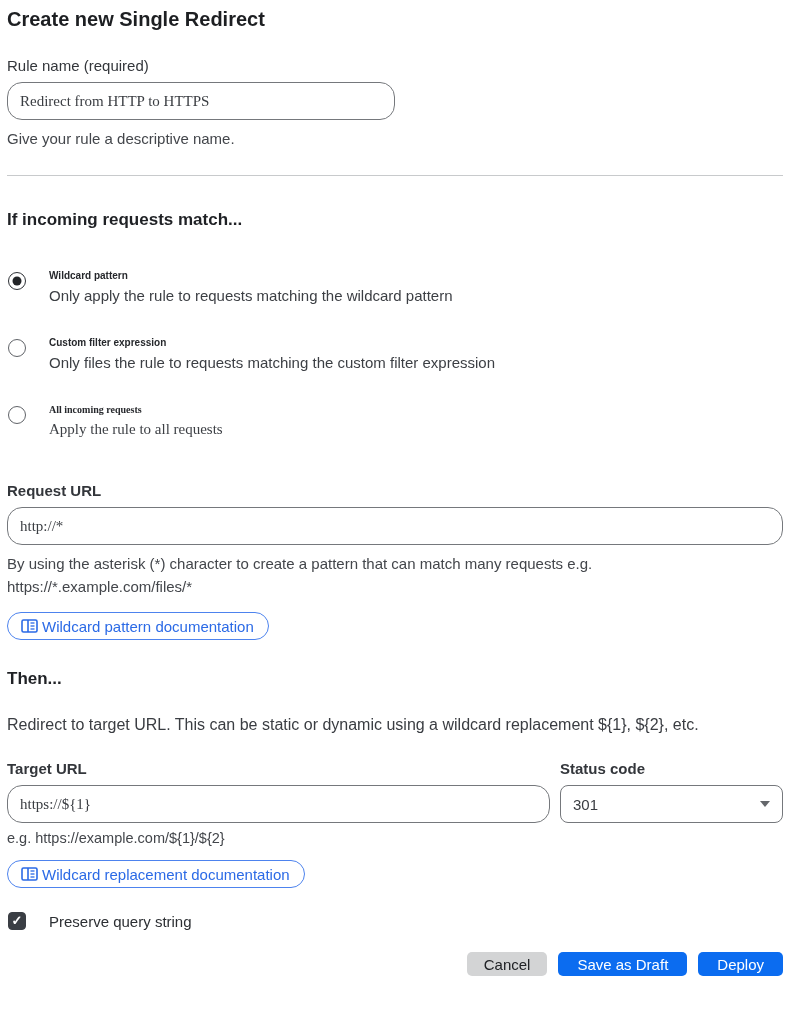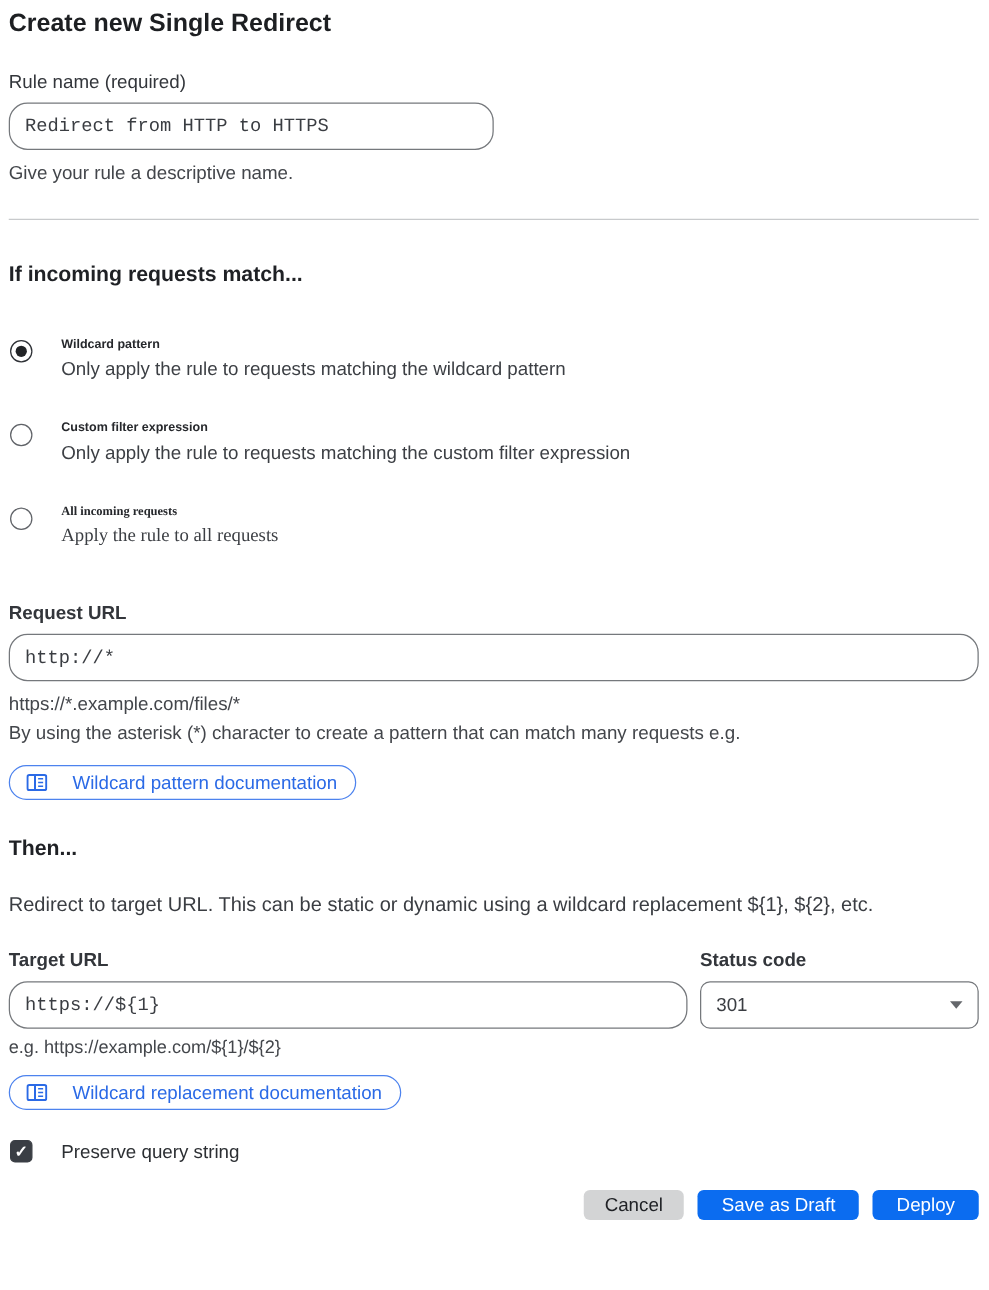--- a/index.html
+++ b/index.html
@@ -20,21 +20,21 @@
   .field-label { font-size: 15px; color: #33363b; margin-top: 26px; }
   .field-label.bold { font-weight: 700; }
 
   .text-input {
     display: block;
     margin-top: 8px;
     height: 38px;
     border: 1px solid #75787c;
     border-radius: 15px;
     padding: 0 12px;
-    font-family: Liberation Mono, monospace;
+    font-family: Liberation Serif, serif;
     font-size: 15px;
     color: #3a3d42;
     background: #fff;
     width: 100%;
     outline: none;
   }
   .text-input.narrow { width: 388px; }
 
   .help-text { margin-top: 7px; font-size: 15px; color: #43464b; line-height: 23px; }
 
@@ -61,21 +61,21 @@
     width: 9px; height: 9px; border-radius: 50%;
     background: #222427;
     transform: translate(-50%, -50%);
   }
   .radio-texts { margin-left: 23px; }
   .radio-label { font-size: 10px; font-weight: 700; color: #26282c; }
   .radio-desc { font-size: 15px; color: #3c3f44; margin-top: 6px; }
 
   .doc-pill {
     margin-top: 14px;
-    display: inline-flex; align-items: center; gap: 20px;
+    display: inline-flex; align-items: center; gap: 4px;
     height: 28px; padding: 0 14px 0 13px;
     background: #fff;
     border: 1px solid #4d83ee;
     border-radius: 15px;
     color: #2b6ae6;
     font-family: "Liberation Sans", sans-serif;
     font-size: 15px;
     cursor: pointer;
   }
   .doc-pill svg { display: block; }
@@ -160,39 +160,39 @@
       <span class="radio-texts">
         <span class="radio-label" style="display:block">Wildcard pattern</span>
         <span class="radio-desc" style="display:block">Only apply the rule to requests matching the wildcard pattern</span>
       </span>
     </div>
 
     <div class="radio-row">
       <span class="radio"></span>
       <span class="radio-texts">
         <span class="radio-label" style="display:block">Custom filter expression</span>
-        <span class="radio-desc" style="display:block">Only apply the rule to requests matching the custom filter expression</span>
+        <span class="radio-desc" style="display:block">Only files the rule to requests matching the custom filter expression</span>
       </span>
     </div>
 
     <div class="radio-row">
       <span class="radio"></span>
       <span class="radio-texts">
         <span class="radio-label" style="display:block">All incoming requests</span>
         <span class="radio-desc" style="display:block">Apply the rule to all requests</span>
       </span>
     </div>
 
   </div>
 
   <div class="field-label bold" style="margin-top:44px">Request URL</div>
   <input class="text-input" type="text" value="http://*" style="">
   <div class="help-text">
+    <span style="display:block">By using the asterisk (*) character to create a pattern that can match many requests e.g.</span>
     <span style="display:block">https://*.example.com/files/*</span>
-    <span style="display:block">By using the asterisk (*) character to create a pattern that can match many requests e.g.</span>
   </div>
 
   <button class="doc-pill">
     <span>
       <svg width="17" height="14" viewBox="0 0 17 14" fill="none">
         <rect x="1" y="1" width="15" height="12" rx="1.5" stroke="currentColor" stroke-width="1.6"></rect>
         <line x1="7" y1="1" x2="7" y2="13" stroke="currentColor" stroke-width="1.6"></line>
         <line x1="9.5" y1="4" x2="13.5" y2="4" stroke="currentColor" stroke-width="1.3"></line>
         <line x1="9.5" y1="7" x2="13.5" y2="7" stroke="currentColor" stroke-width="1.3"></line>
         <line x1="9.5" y1="10" x2="13.5" y2="10" stroke="currentColor" stroke-width="1.3"></line>

